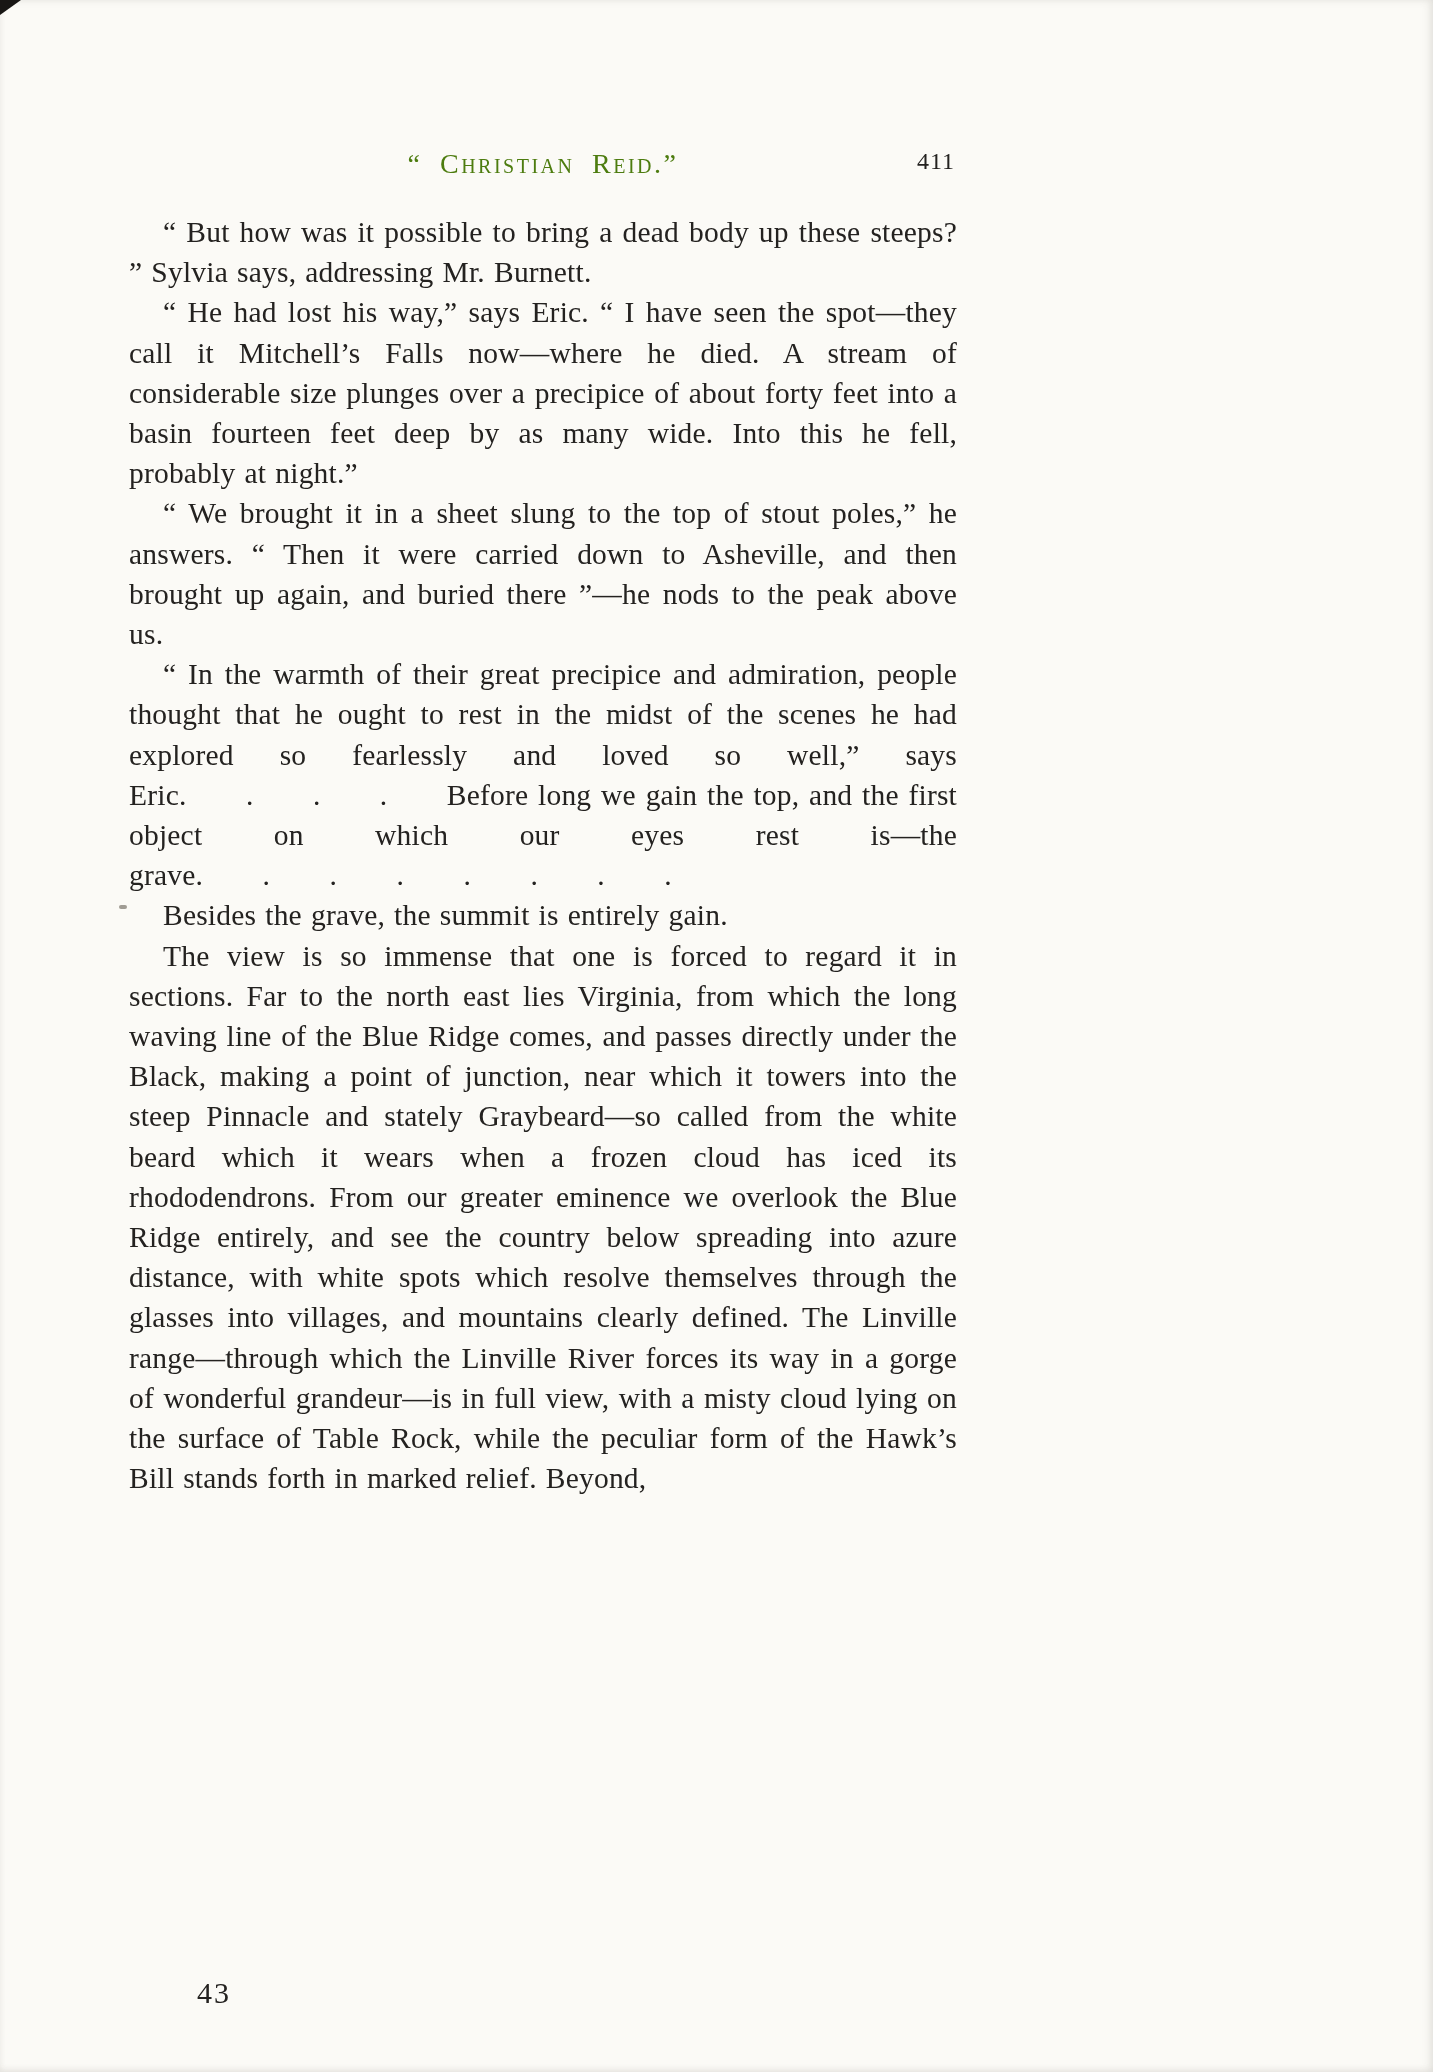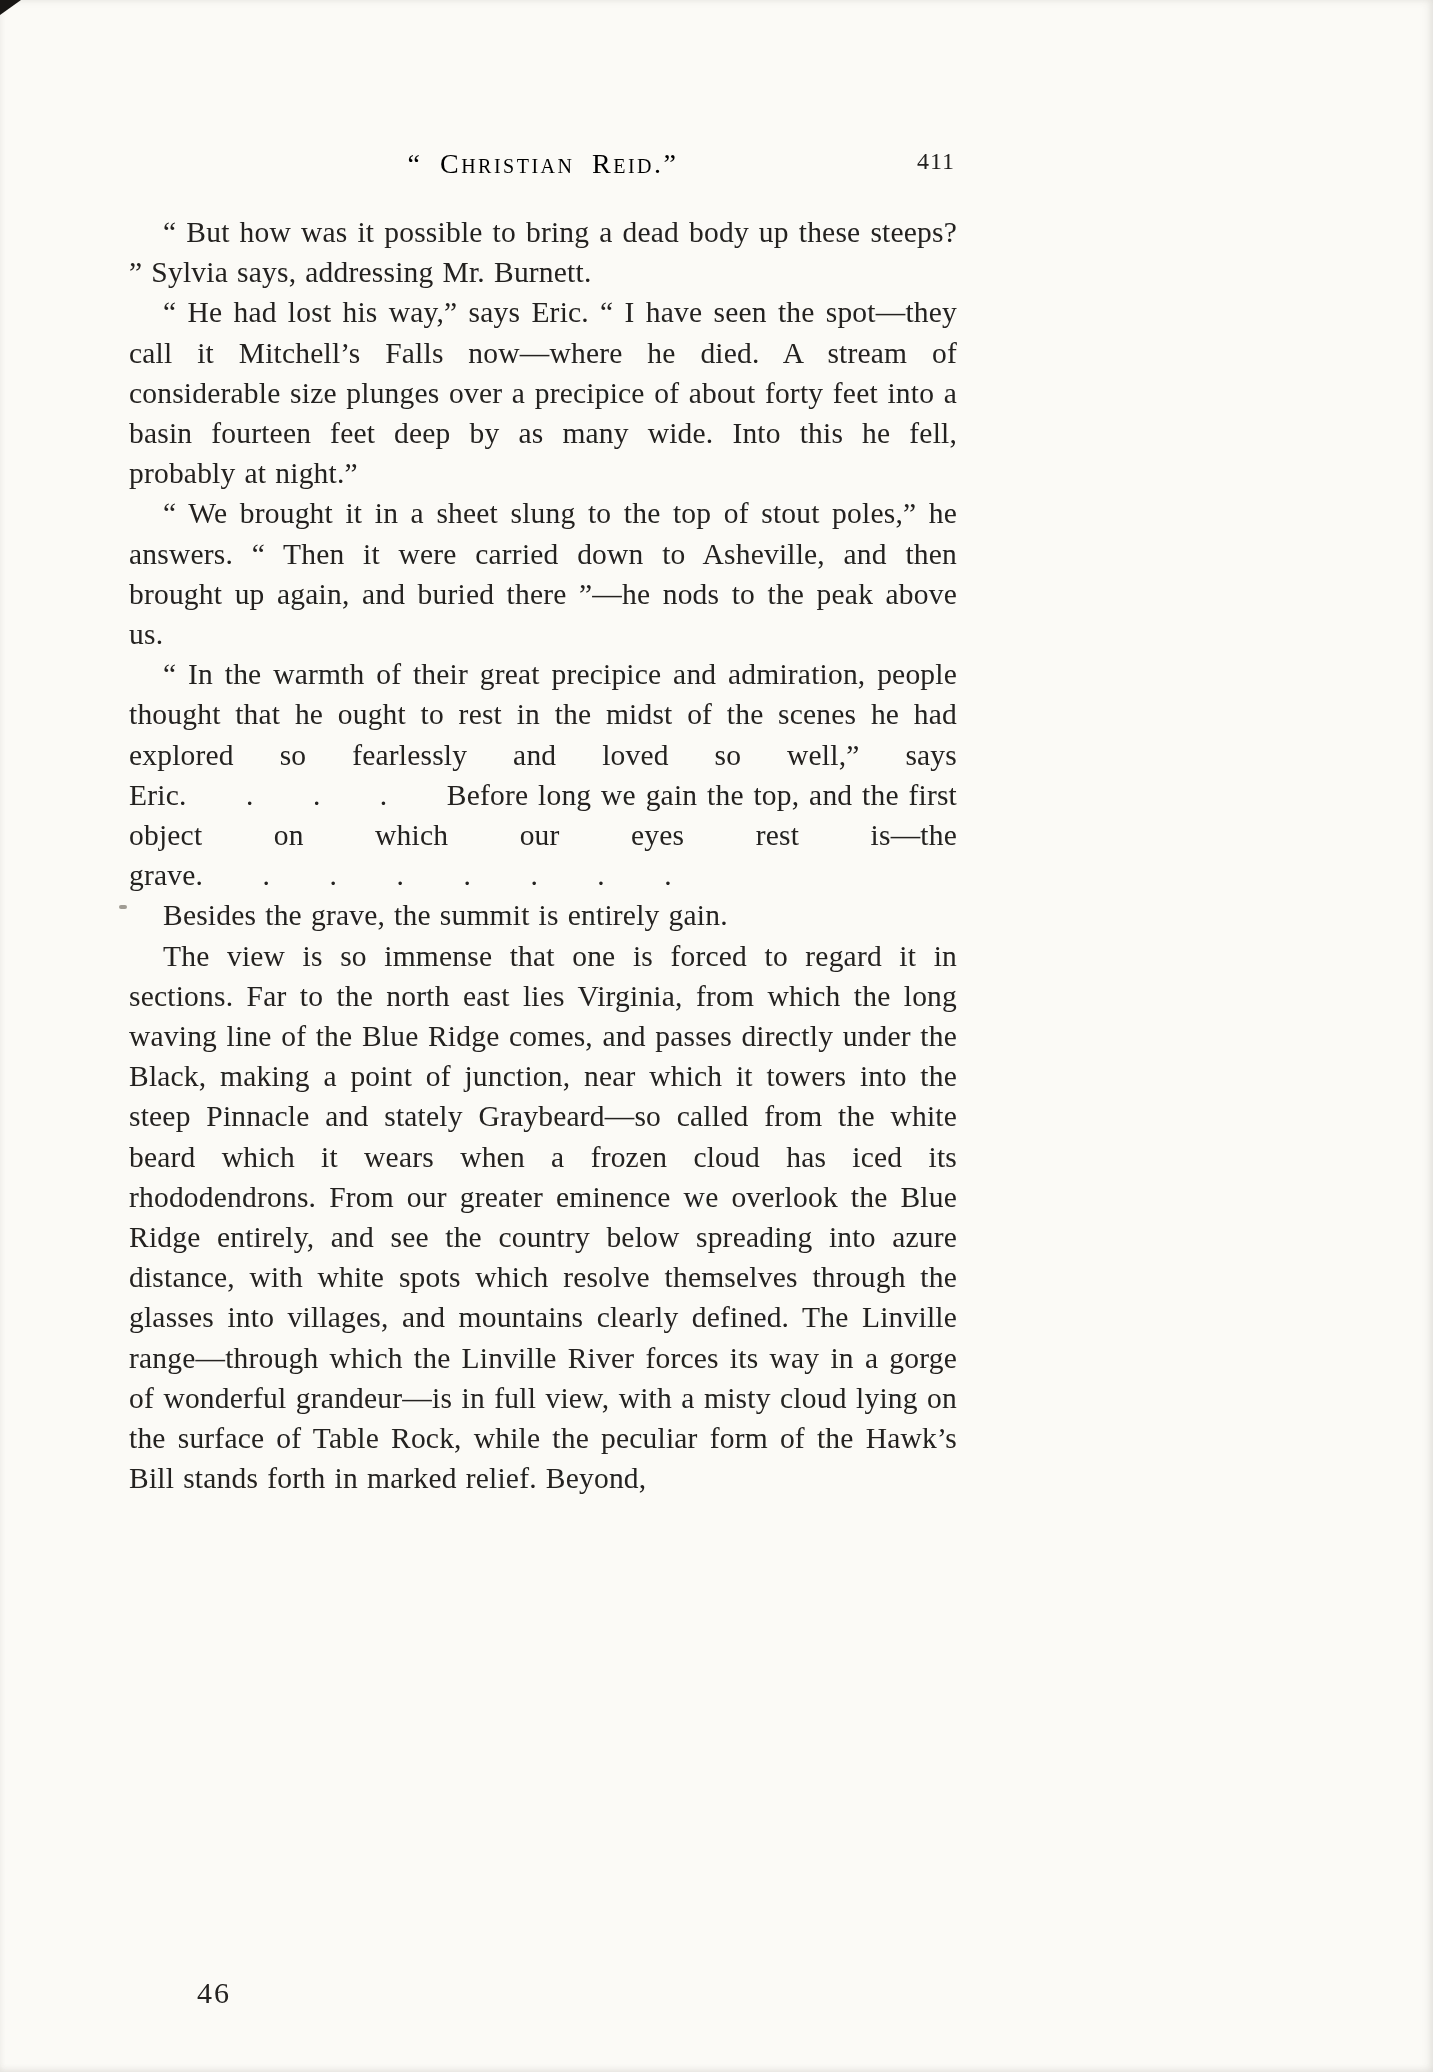--- a/index.html
+++ b/index.html
@@ -46,21 +46,21 @@
     height: 38px;
     margin-bottom: 26px;
   }
   .running-title {
     display: block;
     text-align: center;
     font-variant: small-caps;
     font-size: 28px;
     letter-spacing: 2.5px;
     word-spacing: 8px;
-    color: #000000;
+    color: #4d7c0f;
   }
   .page-number {
     position: absolute;
     right: 2px;
     top: 0;
     font-size: 24px;
     letter-spacing: 1px;
     color: #242220;
   }
   .body-text p {
@@ -101,15 +101,15 @@
       <p>“ But how was it possible to bring a dead body up these steeps? ” Sylvia says, addressing Mr. Burnett.</p>
       <p>“ He had lost his way,” says Eric. “ I have seen the spot—they call it Mitchell’s Falls now—where he died. A stream of considerable size plunges over a precipice of about forty feet into a basin fourteen feet deep by as many wide. Into this he fell, probably at night.”</p>
       <p>“ We brought it in a sheet slung to the top of stout poles,” he answers. “ Then it were carried down to Asheville, and then brought up again, and buried there ”—he nods to the peak above us.</p>
       <p>“ In the warmth of their great precipice and admiration, people thought that he ought to rest in the midst of the scenes he had explored so fearlessly and loved so well,” says Eric.  .  .  .  Before long we gain the top, and the first object on which our eyes rest is—the grave.  .  .  .  .  .  .  .</p>
       <p>Besides the grave, the summit is entirely gain.</p>
       <p>The view is so immense that one is forced to regard it in sections. Far to the north east lies Virginia, from which the long waving line of the Blue Ridge comes, and passes directly under the Black, making a point of junction, near which it towers into the steep Pinnacle and stately Graybeard—so called from the white beard which it wears when a frozen cloud has iced its rhododendrons. From our greater eminence we overlook the Blue Ridge entirely, and see the country below spreading into azure distance, with white spots which resolve themselves through the glasses into villages, and mountains clearly defined. The Linville range—through which the Linville River forces its way in a gorge of wonderful grandeur—is in full view, with a misty cloud lying on the surface of Table Rock, while the peculiar form of the Hawk’s Bill stands forth in marked relief. Beyond,</p>
     </main>
 
   </div>
 
-  <div class="sig-mark">46</div>
+  <div class="sig-mark">43</div>
 
 </div>
 
 </body></html>

